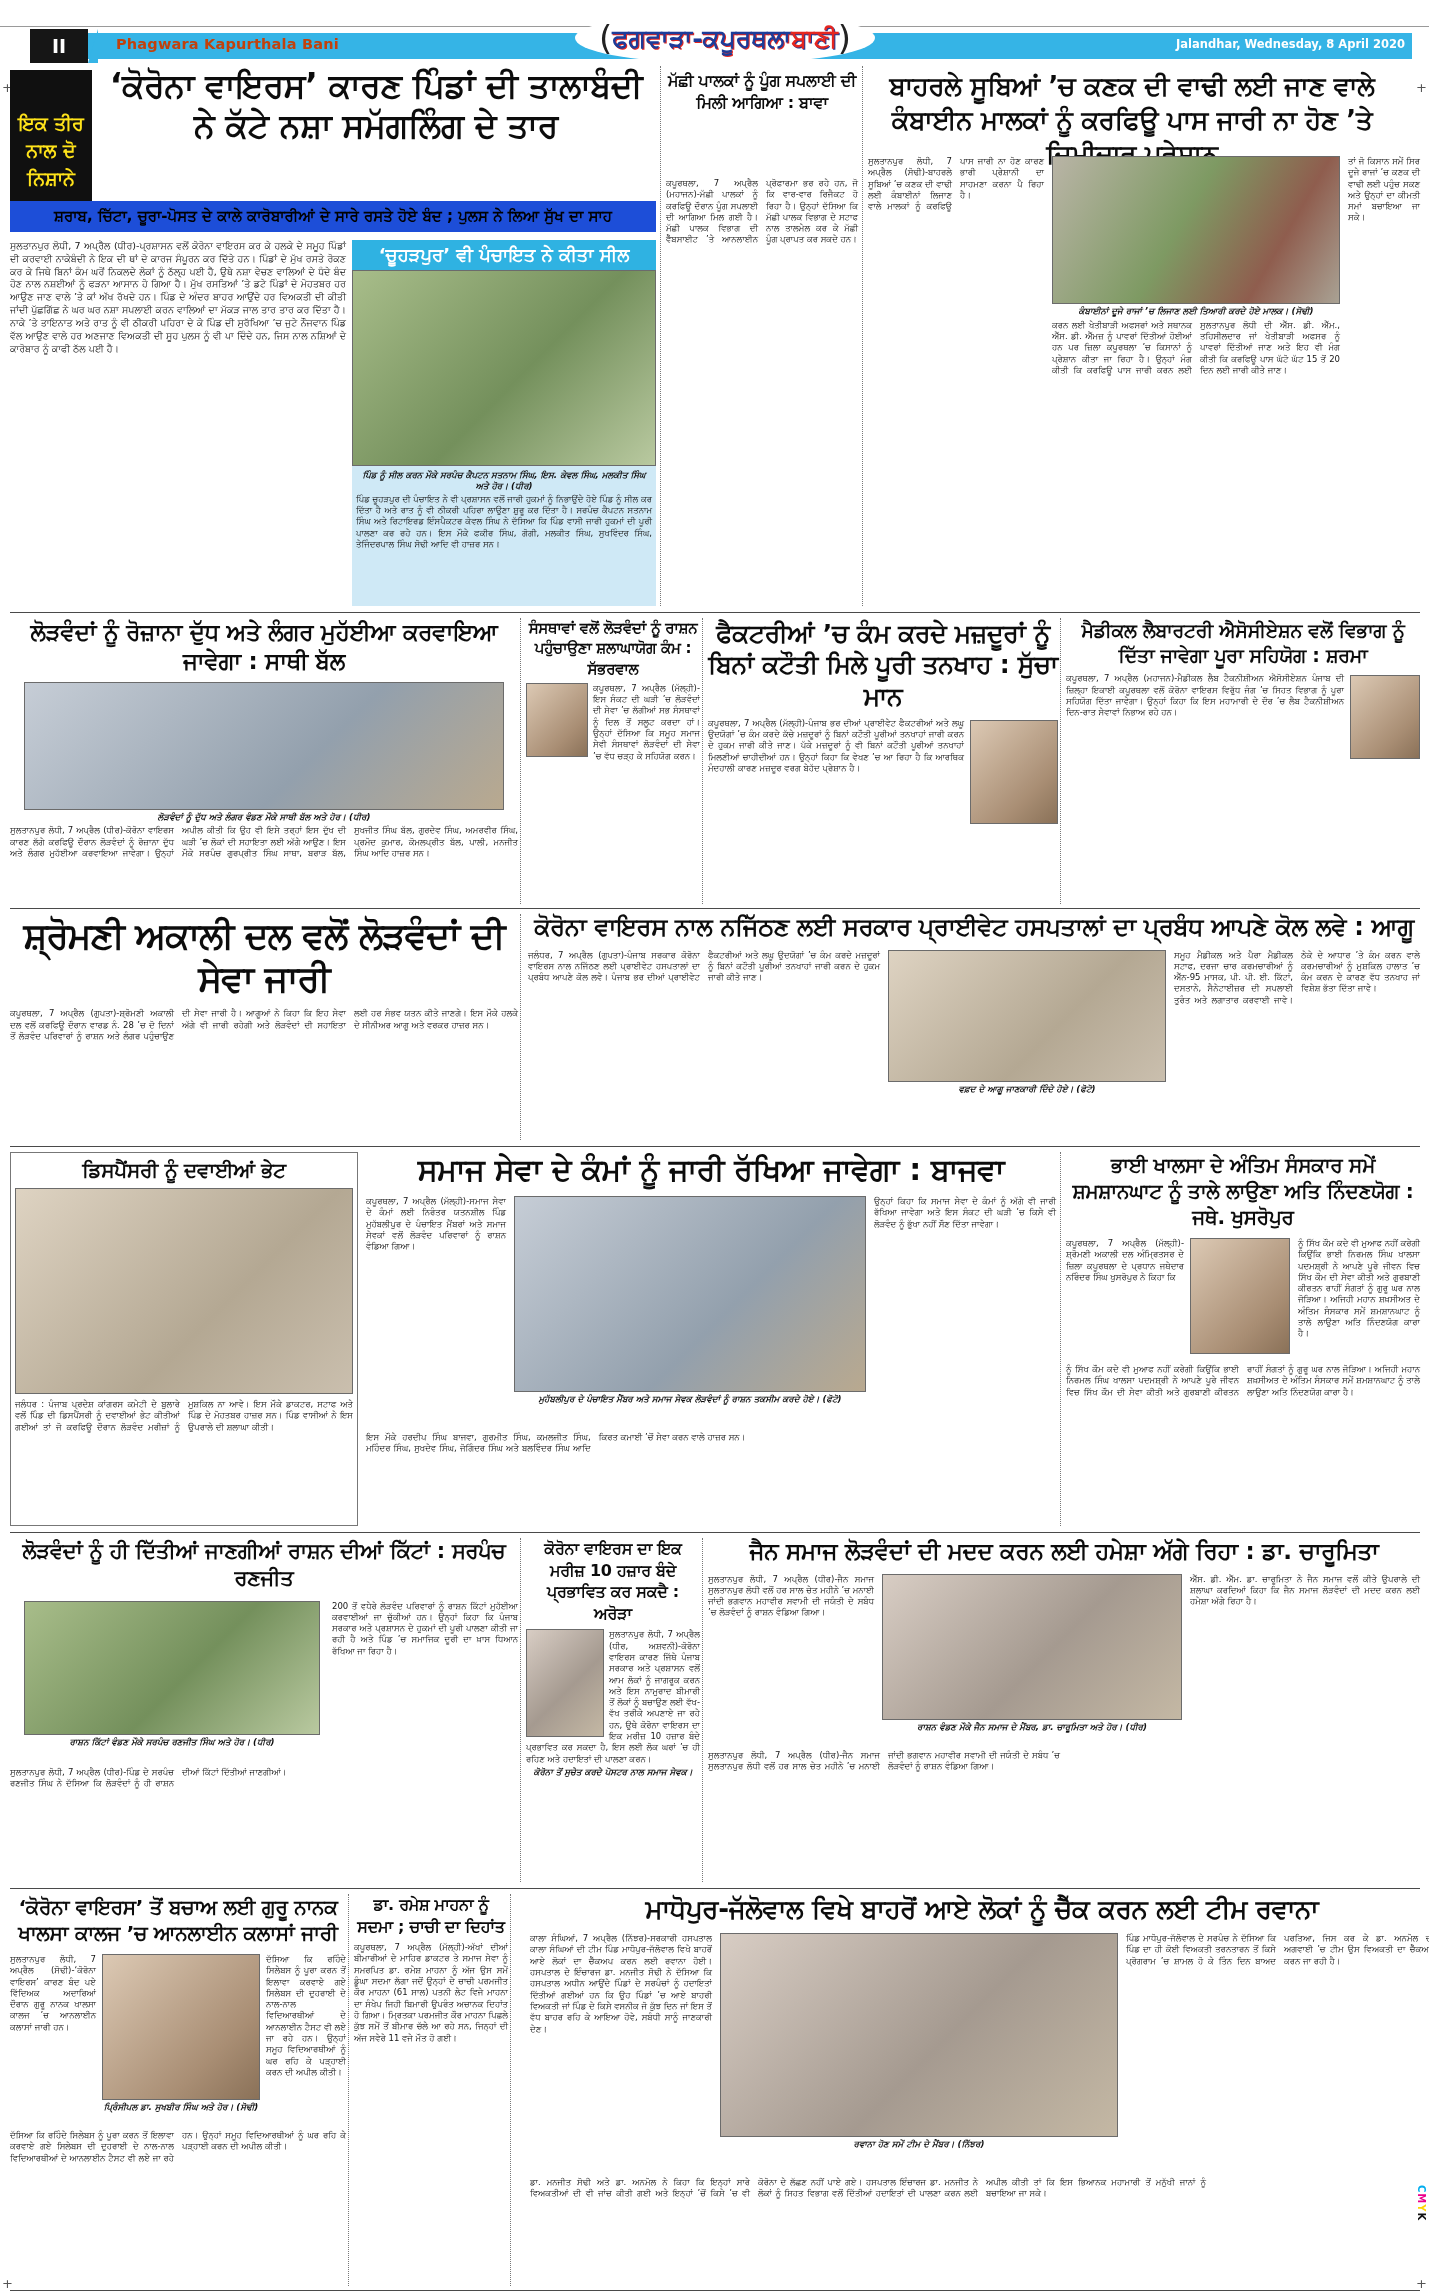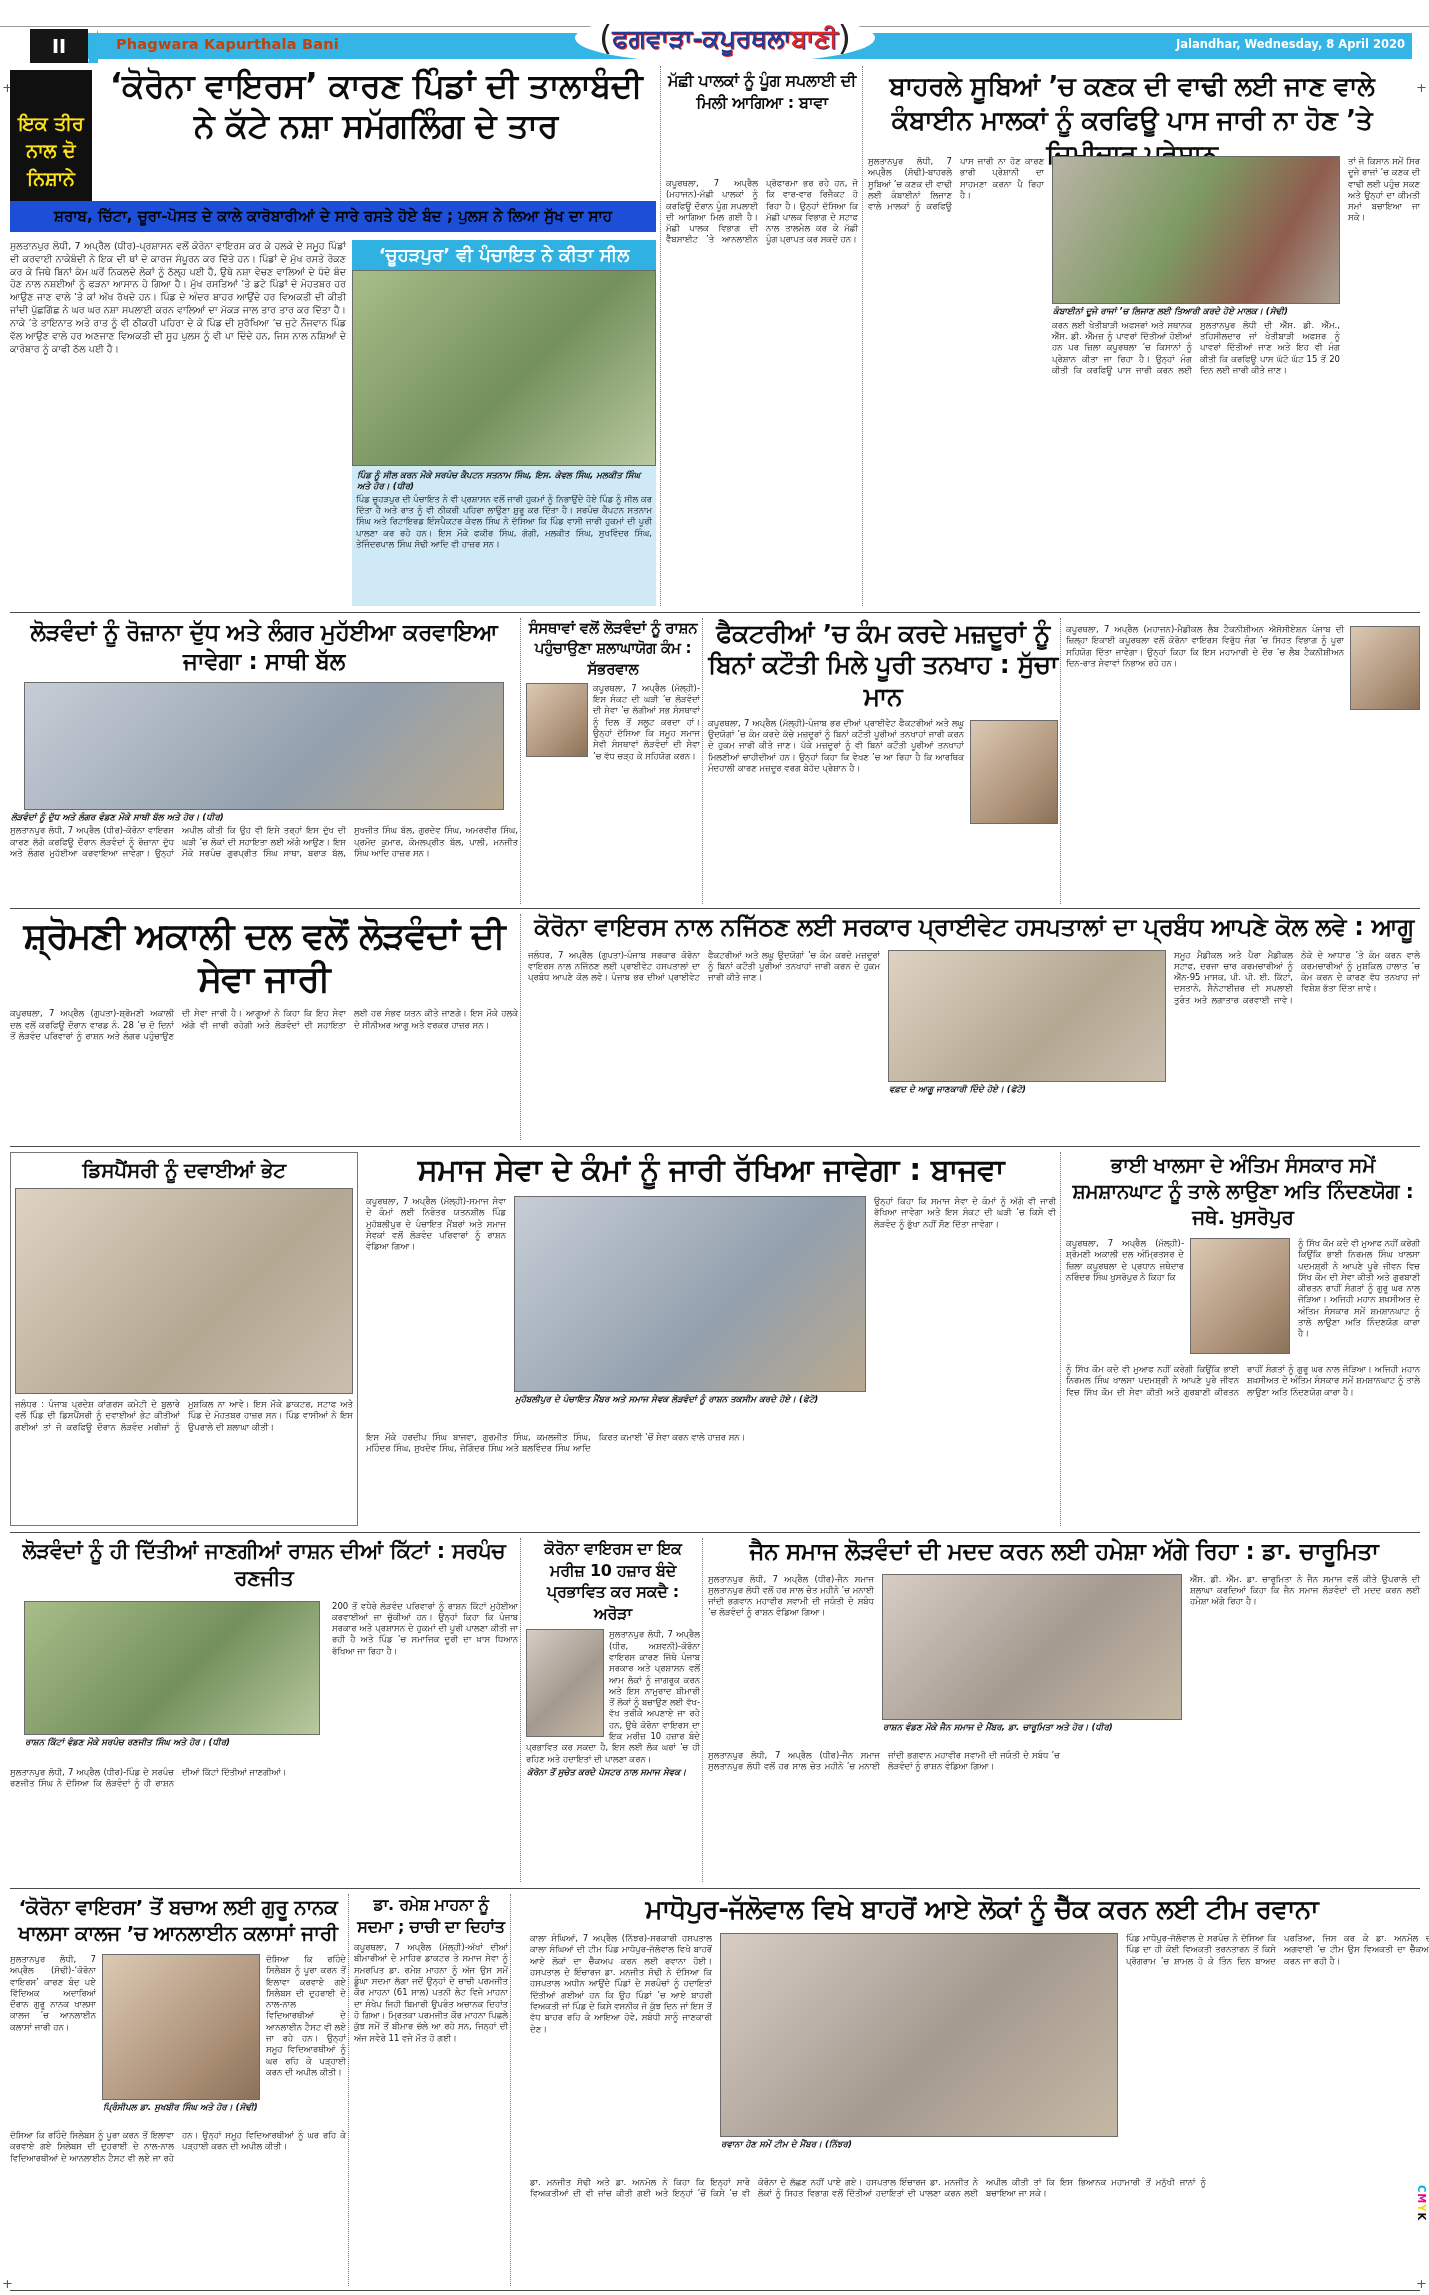--- a/index.html
+++ b/index.html
@@ -11,21 +11,21 @@
   .cols2{column-count:2;column-gap:8px;}
   .cols3{column-count:3;column-gap:8px;}
   .cols4{column-count:4;column-gap:8px;}
   .photo{border:1px solid #6b6b6b;box-sizing:border-box;}
   .p-field{background:linear-gradient(135deg,#a8bd8a 0%,#74905c 55%,#b9c9a0 100%);}
   .p-farm{background:linear-gradient(120deg,#b9b4a6 0%,#7e9a63 45%,#8f5d4e 75%,#a9a294 100%);}
   .p-group{background:linear-gradient(135deg,#c6cdd6 0%,#93a0ad 60%,#b9a98f 100%);}
   .p-indoor{background:linear-gradient(135deg,#ded3c2 0%,#b4a893 60%,#cabfae 100%);}
   .p-portrait{background:linear-gradient(135deg,#dcc9b4 0%,#a98e74 70%,#8a7158 100%);}
   .p-street{background:linear-gradient(135deg,#d8cdc4 0%,#a59a90 55%,#c4b8a4 100%);}
-  .cap{font-size:8.7px;font-weight:700;font-style:italic;text-align:left;line-height:1.25;color:#111;padding:2px 1px 0 1px;}
+  .cap{font-size:8.7px;font-weight:700;font-style:italic;text-align:center;line-height:1.25;color:#111;padding:2px 1px 0 1px;}
   .hr{position:absolute;left:10px;width:1410px;border-top:1px solid #4a4a4a;}
   .vr{position:absolute;border-left:1px dotted #777;}
   .mark{position:absolute;color:#555;font-size:13px;font-weight:400;}
   
   #topline{position:absolute;left:0;top:26px;width:1429px;border-top:1px solid #9a9a9a;}
   #pgnum{position:absolute;left:30px;top:29px;width:58px;height:34px;background:#161616;color:#fff;
          font-size:19px;font-weight:700;text-align:center;line-height:34px;}
   #pgnum:after{content:"";position:absolute;right:-10px;top:0;border-bottom:34px solid #35b4e6;border-left:10px solid transparent;}
   #cyanbar{position:absolute;left:88px;top:33px;width:1324px;height:26px;background:#35b4e6;}
   #edname{position:absolute;left:116px;top:36px;color:#c2410c;font-size:14.5px;font-weight:700;letter-spacing:.2px;}
@@ -112,20 +112,21 @@
   <div class="art" style="left:708px;top:618px;width:350px;height:286px;">
     <div class="hl" style="font-size:25px;line-height:1.25;">ਫੈਕਟਰੀਆਂ ’ਚ ਕੰਮ ਕਰਦੇ ਮਜ਼ਦੂਰਾਂ ਨੂੰ ਬਿਨਾਂ ਕਟੌਤੀ ਮਿਲੇ ਪੂਰੀ ਤਨਖਾਹ : ਸੁੱਚਾ ਮਾਨ</div>
     <div style="margin-top:6px;">
       <div class="photo p-portrait" style="float:right;width:88px;height:104px;margin:2px 0 2px 6px;"></div>
       <div class="bds">ਕਪੂਰਥਲਾ, 7 ਅਪ੍ਰੈਲ (ਮੱਲ੍ਹੀ)-ਪੰਜਾਬ ਭਰ ਦੀਆਂ ਪ੍ਰਾਈਵੇਟ ਫੈਕਟਰੀਆਂ ਅਤੇ ਲਘੂ ਉਦਯੋਗਾਂ ’ਚ ਕੰਮ ਕਰਦੇ ਕੱਚੇ ਮਜ਼ਦੂਰਾਂ ਨੂੰ ਬਿਨਾਂ ਕਟੌਤੀ ਪੂਰੀਆਂ ਤਨਖਾਹਾਂ ਜਾਰੀ ਕਰਨ ਦੇ ਹੁਕਮ ਜਾਰੀ ਕੀਤੇ ਜਾਣ। ਪੱਕੇ ਮਜ਼ਦੂਰਾਂ ਨੂੰ ਵੀ ਬਿਨਾਂ ਕਟੌਤੀ ਪੂਰੀਆਂ ਤਨਖਾਹਾਂ ਮਿਲਣੀਆਂ ਚਾਹੀਦੀਆਂ ਹਨ। ਉਨ੍ਹਾਂ ਕਿਹਾ ਕਿ ਵੇਖਣ ’ਚ ਆ ਰਿਹਾ ਹੈ ਕਿ ਆਰਥਿਕ ਮੰਦਹਾਲੀ ਕਾਰਣ ਮਜ਼ਦੂਰ ਵਰਗ ਬੇਹੱਦ ਪ੍ਰੇਸ਼ਾਨ ਹੈ।</div>
     </div>
   </div>
 
   <div class="vr" style="left:1060px;top:618px;height:286px;"></div>
   <div class="art" style="left:1066px;top:618px;width:354px;height:286px;">
+    <div class="hl" style="font-size:19px;line-height:1.3;">ਮੈਡੀਕਲ ਲੈਬਾਰਟਰੀ ਐਸੋਸੀਏਸ਼ਨ ਵਲੋਂ ਵਿਭਾਗ ਨੂੰ ਦਿੱਤਾ ਜਾਵੇਗਾ ਪੂਰਾ ਸਹਿਯੋਗ : ਸ਼ਰਮਾ</div>
     <div style="margin-top:6px;">
       <div class="photo p-portrait" style="float:right;width:70px;height:84px;margin:2px 0 2px 6px;"></div>
       <div class="bds">ਕਪੂਰਥਲਾ, 7 ਅਪ੍ਰੈਲ (ਮਹਾਜਨ)-ਮੈਡੀਕਲ ਲੈਬ ਟੈਕਨੀਸ਼ੀਅਨ ਐਸੋਸੀਏਸ਼ਨ ਪੰਜਾਬ ਦੀ ਜ਼ਿਲ੍ਹਾ ਇਕਾਈ ਕਪੂਰਥਲਾ ਵਲੋਂ ਕੋਰੋਨਾ ਵਾਇਰਸ ਵਿਰੁੱਧ ਜੰਗ ’ਚ ਸਿਹਤ ਵਿਭਾਗ ਨੂੰ ਪੂਰਾ ਸਹਿਯੋਗ ਦਿੱਤਾ ਜਾਵੇਗਾ। ਉਨ੍ਹਾਂ ਕਿਹਾ ਕਿ ਇਸ ਮਹਾਮਾਰੀ ਦੇ ਦੌਰ ’ਚ ਲੈਬ ਟੈਕਨੀਸ਼ੀਅਨ ਦਿਨ-ਰਾਤ ਸੇਵਾਵਾਂ ਨਿਭਾਅ ਰਹੇ ਹਨ।</div>
     </div>
   </div>
 
   <div class="hr" style="top:908px;"></div>
 
   <div class="art" style="left:10px;top:914px;width:508px;height:226px;">
     <div class="hl" style="font-size:36px;line-height:1.2;letter-spacing:-1px;">ਸ਼੍ਰੋਮਣੀ ਅਕਾਲੀ ਦਲ ਵਲੋਂ ਲੋੜਵੰਦਾਂ ਦੀ ਸੇਵਾ ਜਾਰੀ</div>

